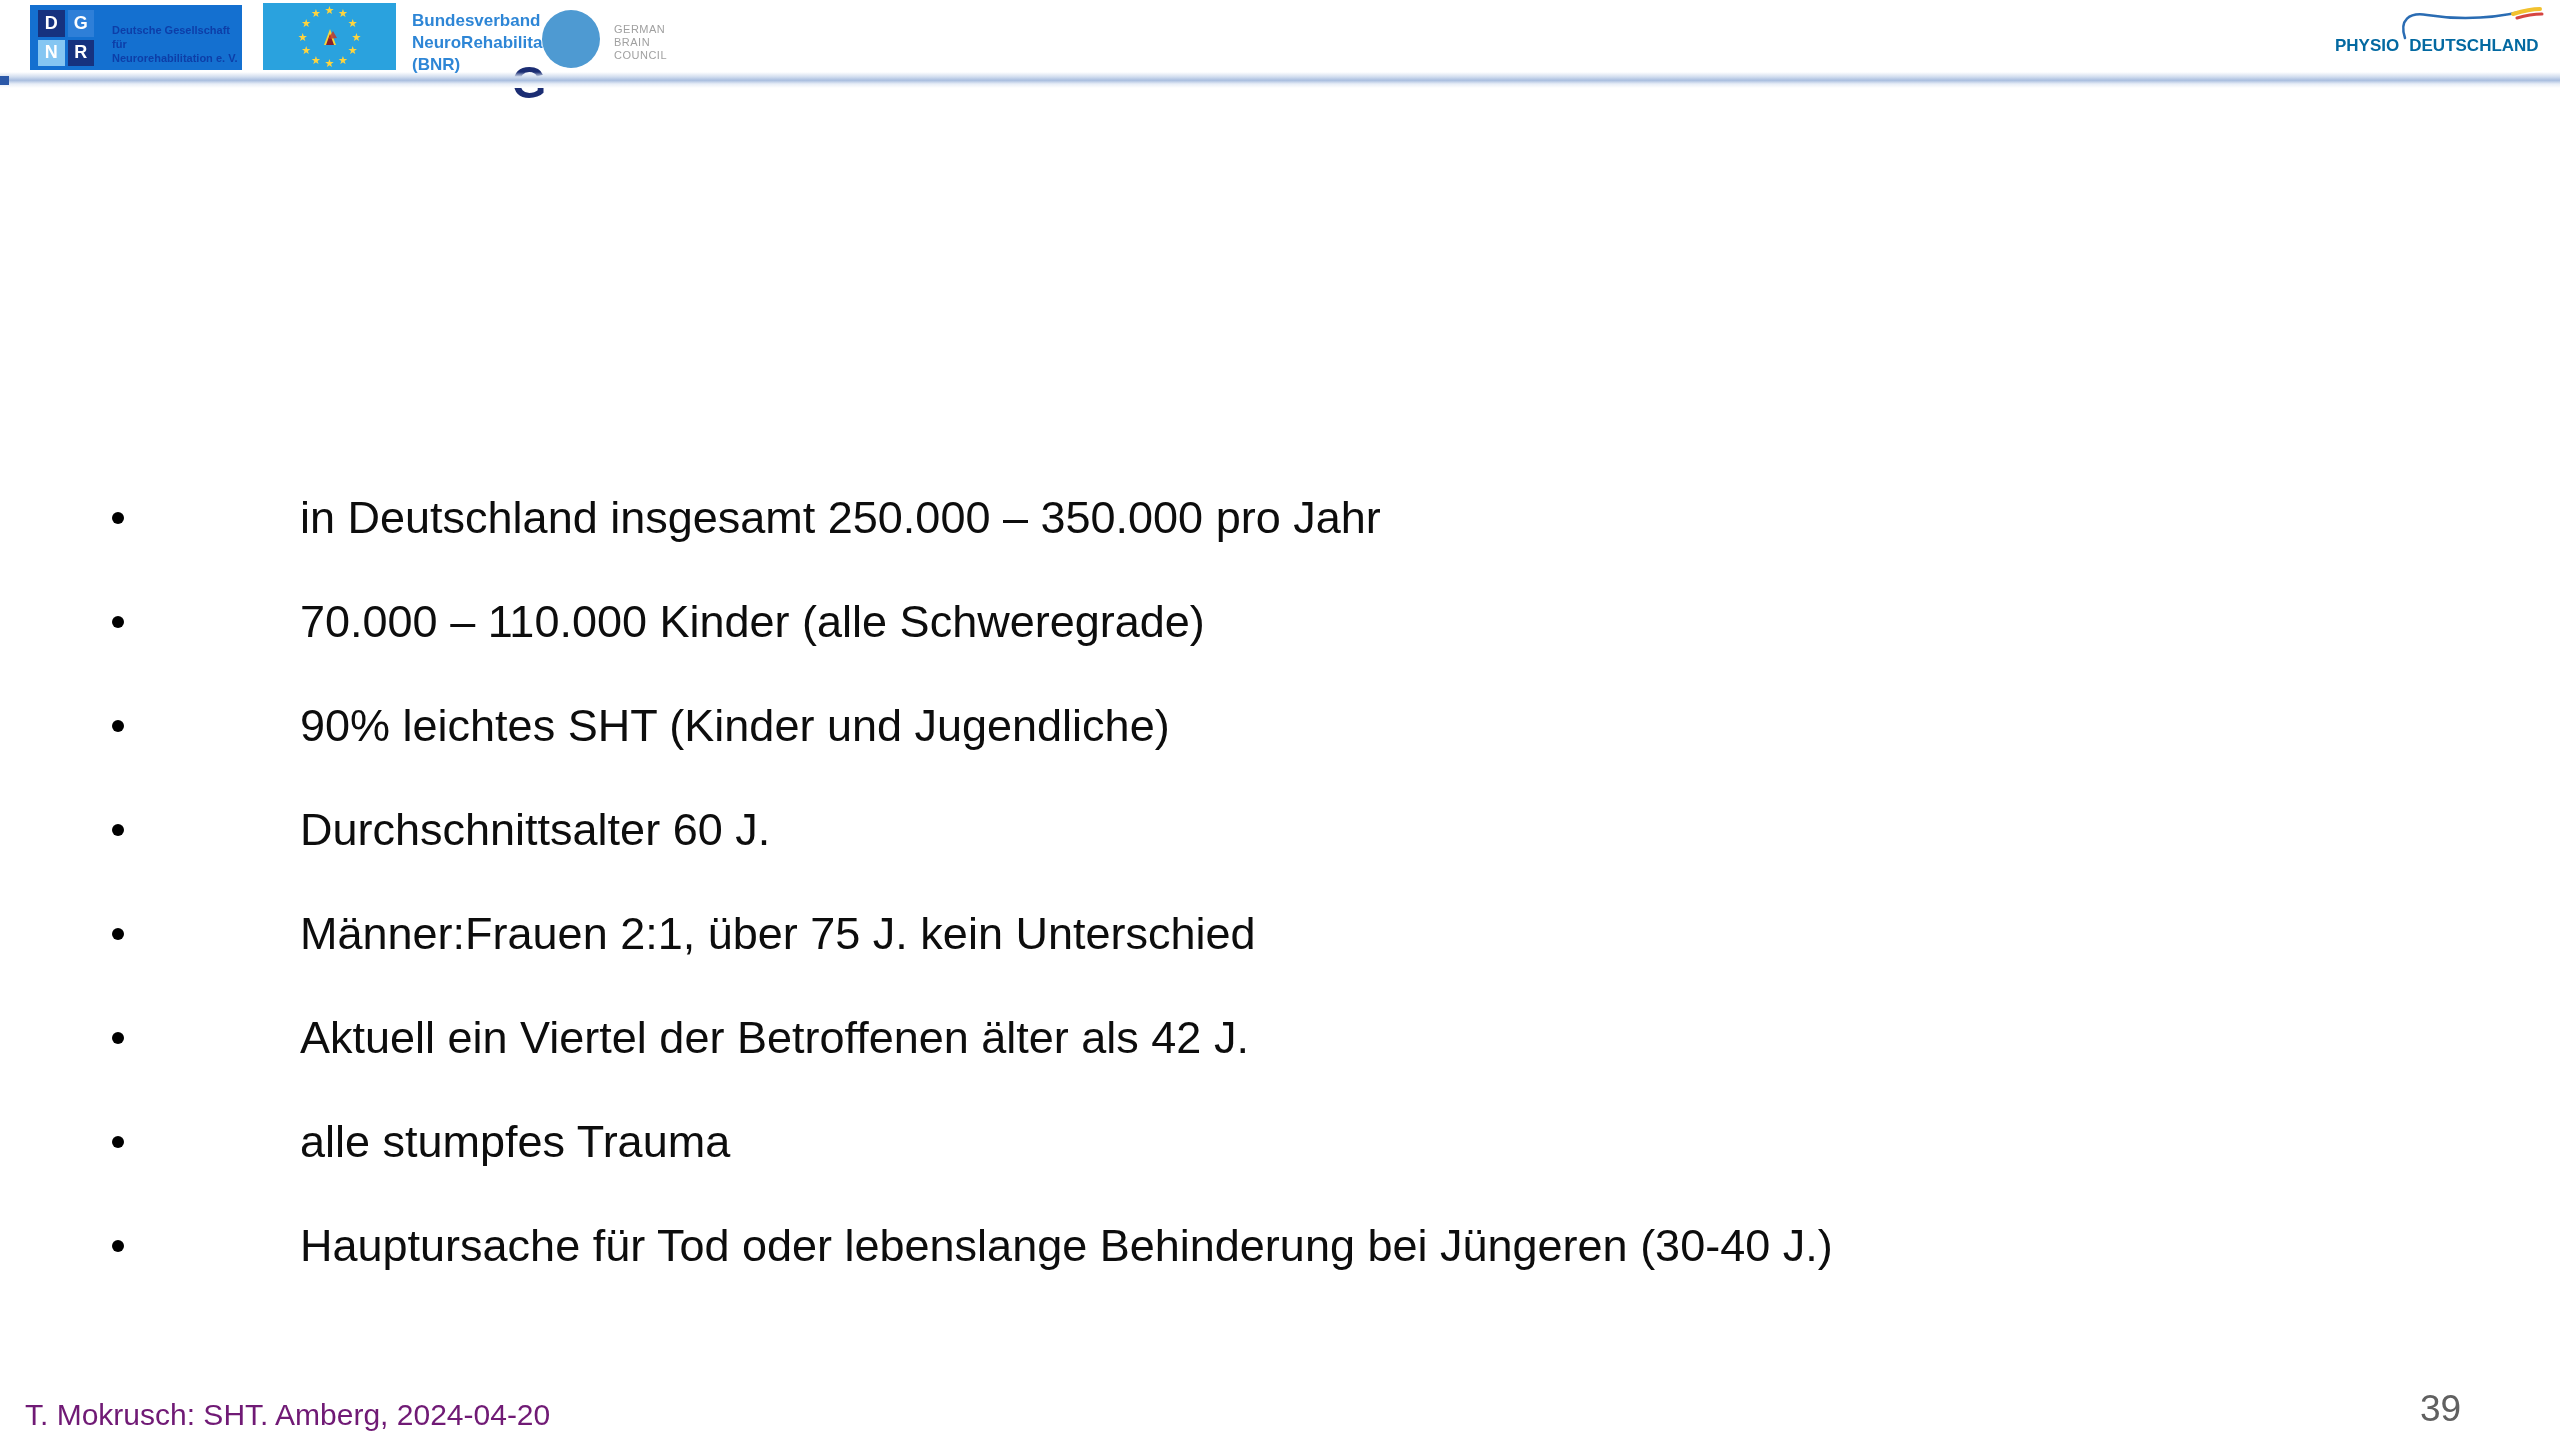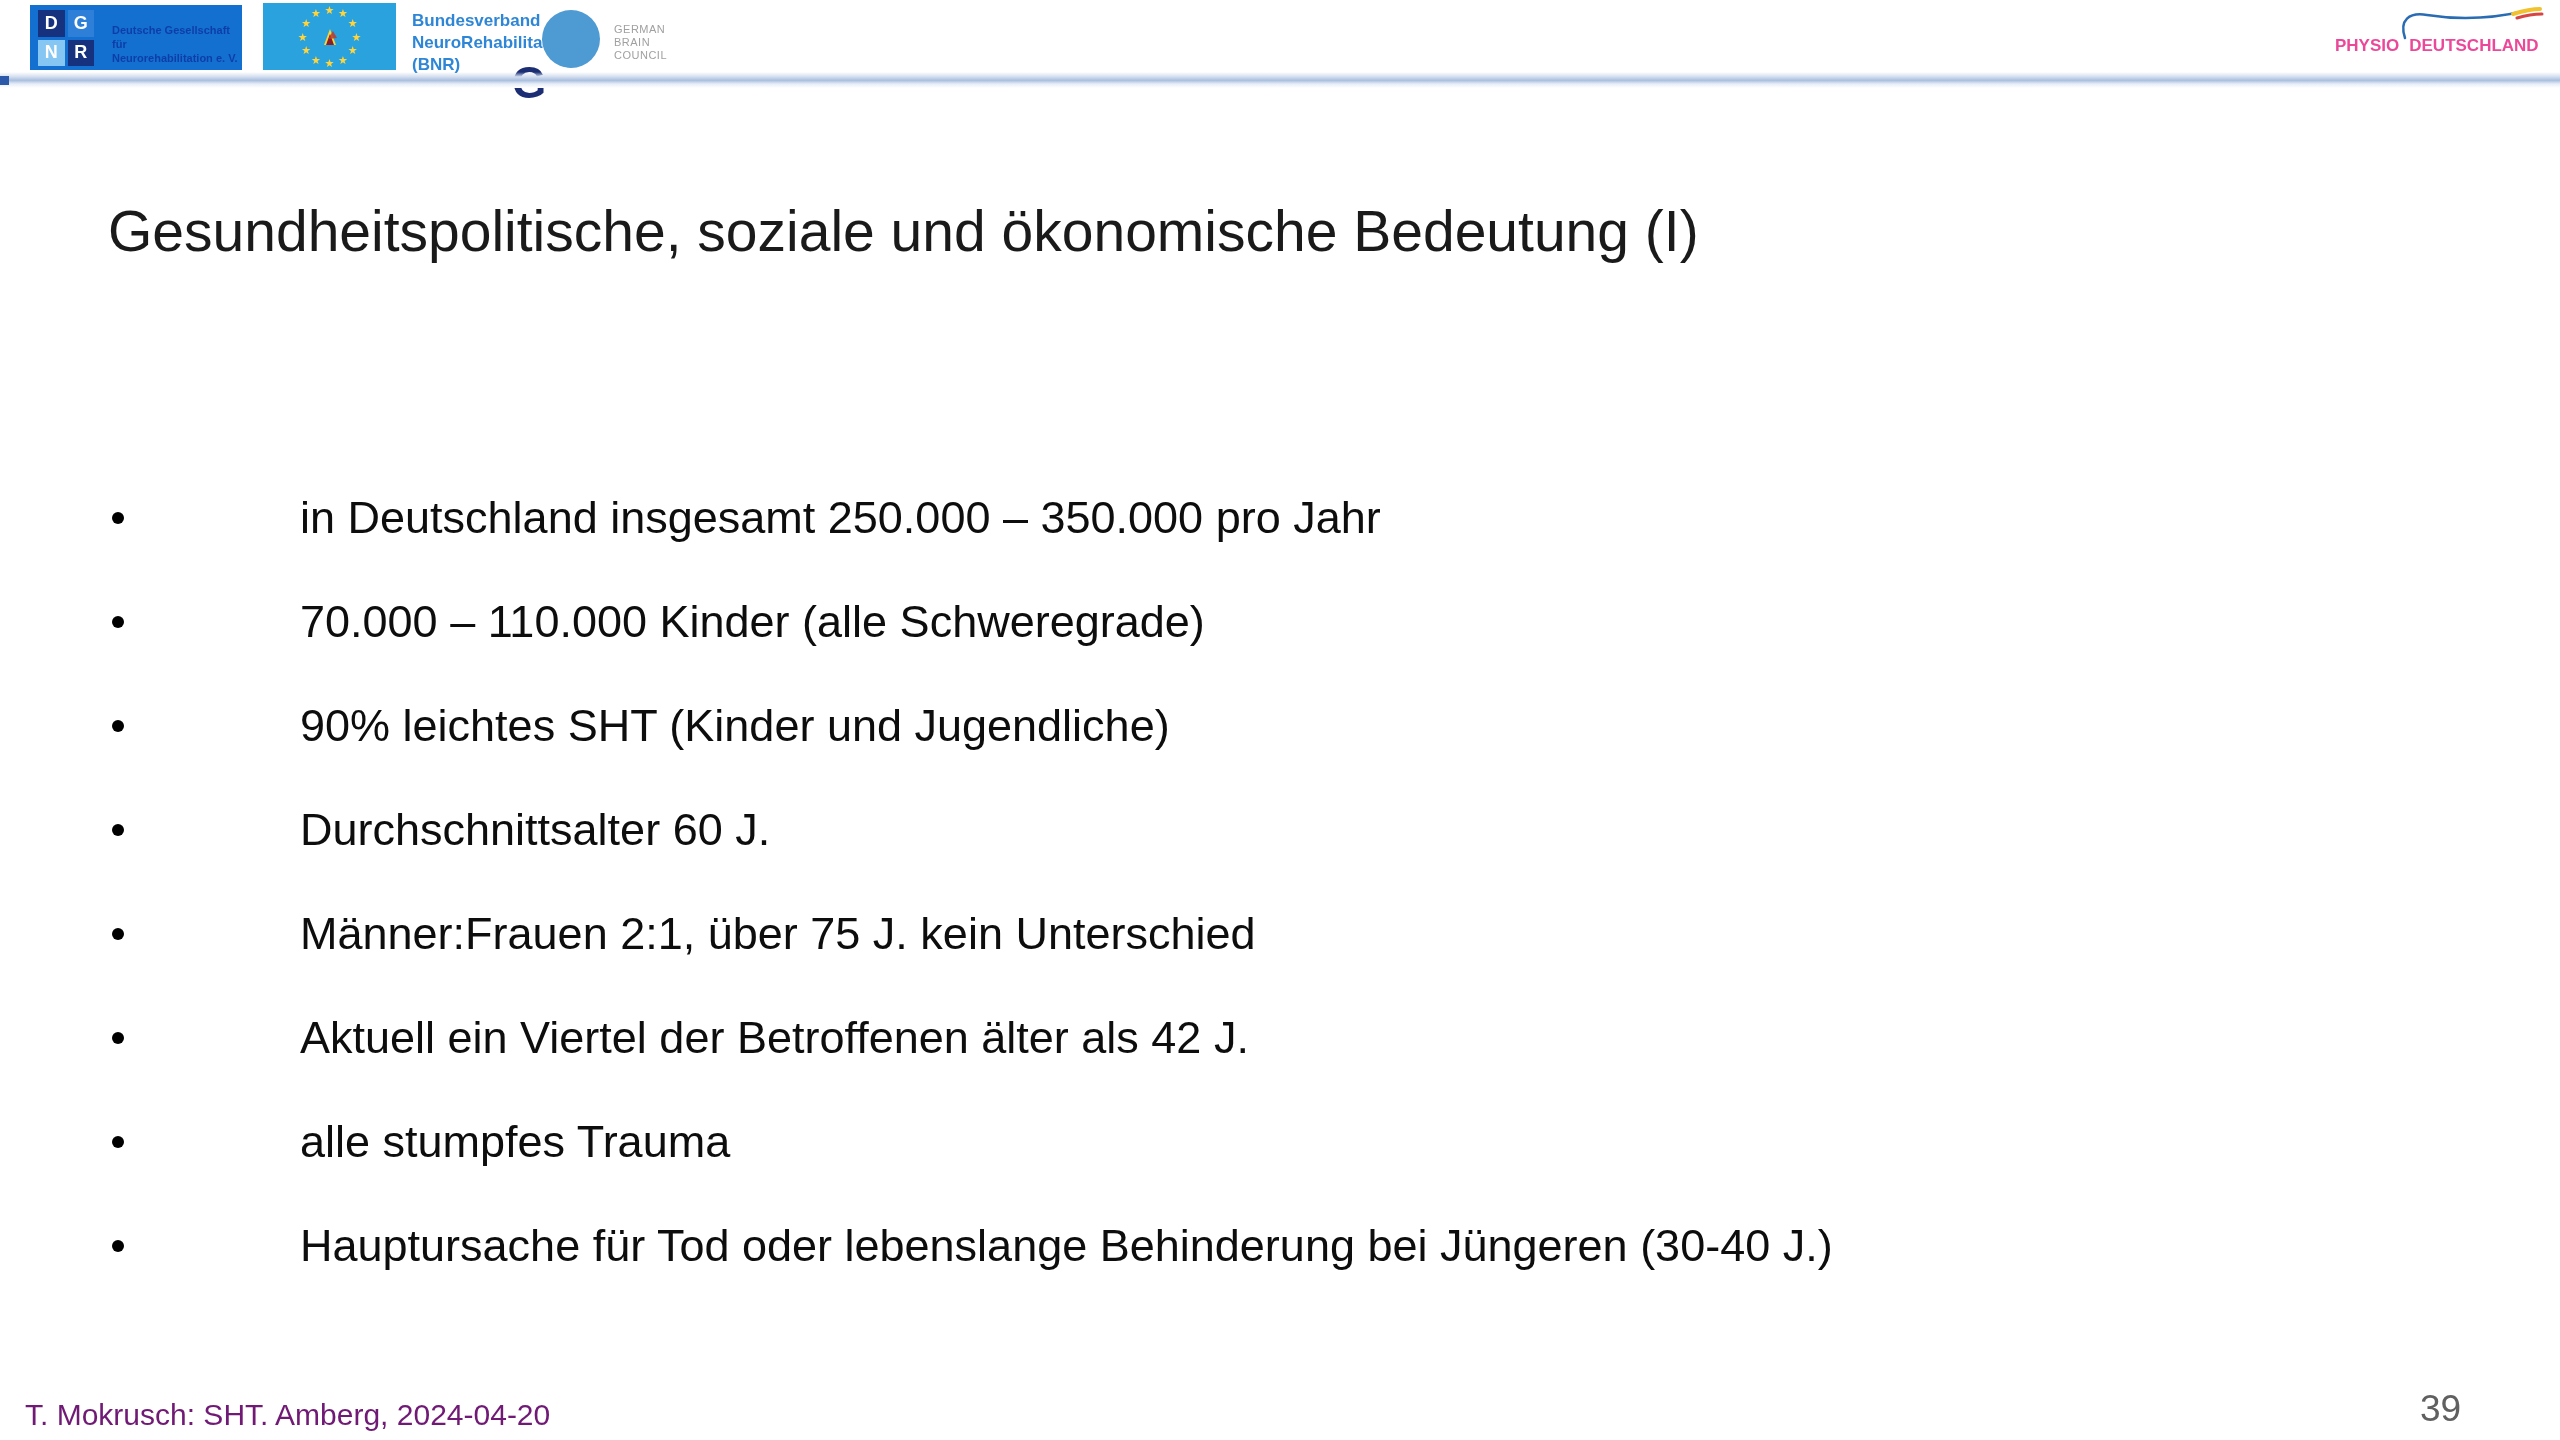--- a/index.html
+++ b/index.html
@@ -38,21 +38,21 @@
   .gbc-letters { position:absolute; left:0px; top:5px; font-weight:800;
                  font-size:44px; letter-spacing:-2px; line-height:48px;margin-top:44px; }
   .gbc-g { color:#1b2d73; }
   .gbc-bc { color:#ffffff; }
   .gbc-side { position:absolute; left:102px; top:13px; color:#a0a0a0;
               font-size:11px; line-height:13px; font-weight:400; letter-spacing:0.5px; }
 
   
   .physio { position:absolute; left:2335px; top:6px; width:218px; height:60px; }
   .physio-swoosh { position:absolute; left:8px; top:0px; }
-  .physio-text { position:absolute; left:0px; top:30px; color:#ec4899;
+  .physio-text { position:absolute; left:0px; top:30px; color:#0369a1;
                  font-size:17px; font-weight:bold; white-space:nowrap; letter-spacing:0px; }
   .physio-gap { display:inline-block; width:10px; }
 
   
   .header-line { position:absolute; left:0; top:72px; width:2560px; height:16px;
                  background:linear-gradient(to bottom,
                    rgba(255,255,255,0) 0%, #d3deef 30%, #a9bedf 52%, #e8eef7 75%, #ffffff 100%); }
   .header-line-accent { position:absolute; left:0; top:76px; width:9px; height:9px; background:#2b58a8; }
 
   
@@ -134,21 +134,20 @@
       </svg>
       <div class="physio-text">
         <span>PHYSIO</span><span class="physio-gap"></span><span>DEUTSCHLAND</span>
       </div>
     </div>
   </div>
 
   <div class="header-line"></div>
   <div class="header-line-accent"></div>
 
-  <h1 class="slide-title">Gesundheitspolitische, soziale und ökonomische Bedeutung (I)</h1>
 
   <ul class="bullet-list">
     <li class="bullet">
       <span class="dot"></span>
       <span class="bullet-text">in Deutschland insgesamt 250.000 – 350.000 pro Jahr</span>
     </li>
     <li class="bullet">
       <span class="dot"></span>
       <span class="bullet-text">70.000 – 110.000 Kinder (alle Schweregrade)</span>
     </li>

